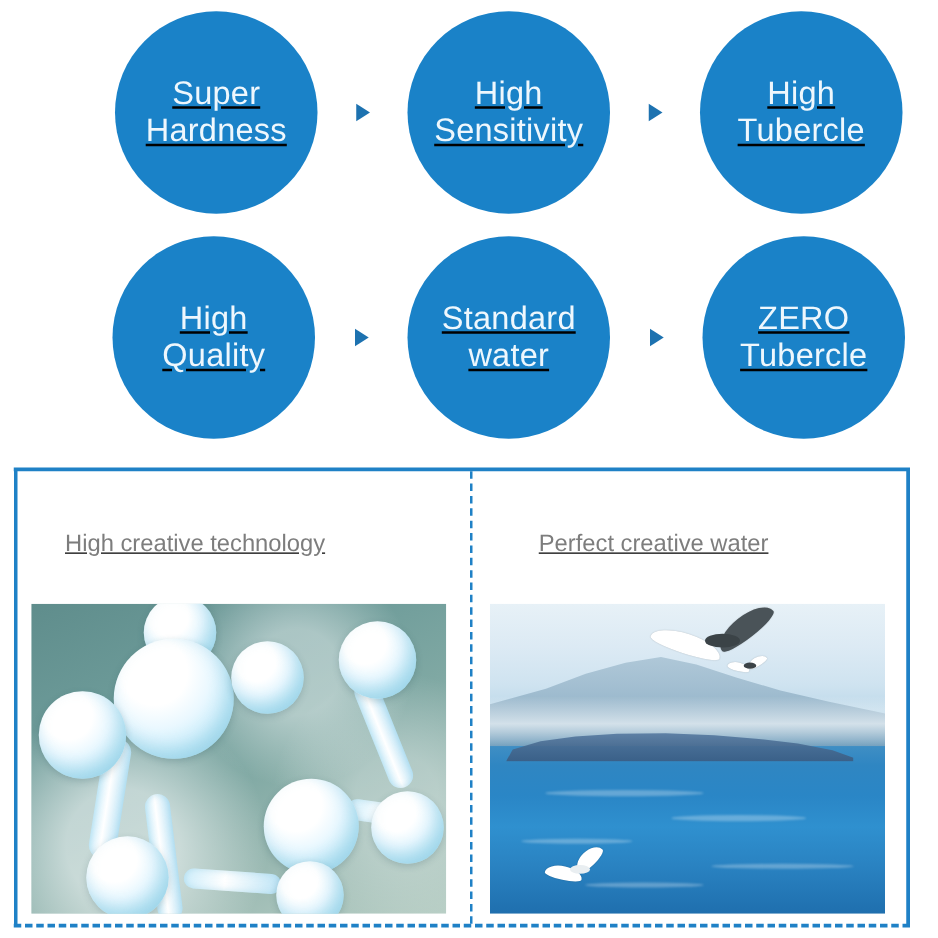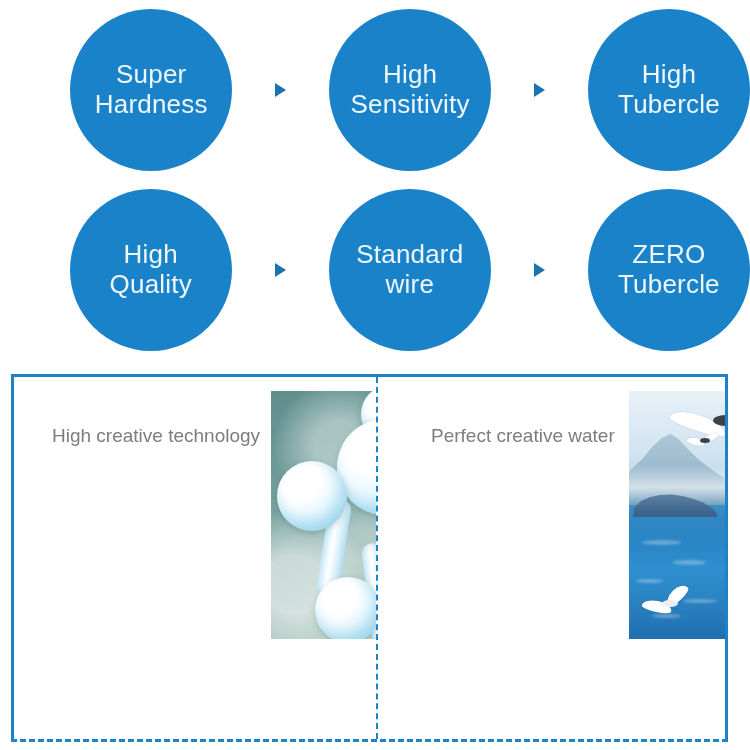--- a/index.html
+++ b/index.html
@@ -10,21 +10,21 @@
     overflow:hidden;
     position:relative;
   }
 
   
   #feature-diagram{
     position:absolute;left:0;top:0;width:750px;height:360px;
   }
   .feature-row{
     position:absolute;left:0;width:750px;height:180px;
-    display:flex;align-items:center;justify-content:space-between;
+    display:flex;align-items:center;justify-content:center;text-decoration:underline;
   }
   #feature-row-1{top:0;}
   #feature-row-2{top:180px;}
 
   .feature-circle{
     width:162px;height:162px;border-radius:50%;
     background:#1a82c8;
     display:flex;align-items:center;justify-content:center;
     text-align:center;
     box-sizing:border-box;
@@ -66,22 +66,23 @@
     border-left:3px solid #1f81c6;
     border-right:3px solid #1f81c6;
     border-bottom:3px dashed #1f81c6;
     background:#ffffff;
     display:flex;
   }
   .showcase-col{
     position:relative;
     box-sizing:border-box;
     height:100%;
-    display:flex;flex-direction:row;
+    display:flex;flex-direction:column;
     overflow:hidden;
+    text-decoration:underline;
   }
   #showcase-col-left{width:364px;border-right:2px dashed #1f81c6;}
   #showcase-col-right{width:347px;}
 
   .showcase-title{
     color:#7d7d7d;
     font-size:19px;
     padding-left:38px;
     padding-top:48px;
     padding-bottom:0;
@@ -219,21 +220,21 @@
     </div>
 
     <div class="sp-gap-2"></div>
     <div class="arrow-marker">
       <span class="tri"></span>
     </div>
     <div class="sp-gap-2"></div>
 
     <div class="feature-circle">
       <span class="feature-label">Standard
-wire</span>
+water</span>
     </div>
 
     <div class="sp-gap-2"></div>
     <div class="arrow-marker">
       <span class="tri"></span>
     </div>
     <div class="sp-gap-2"></div>
 
     <div class="feature-circle">
       <span class="feature-label">ZERO

